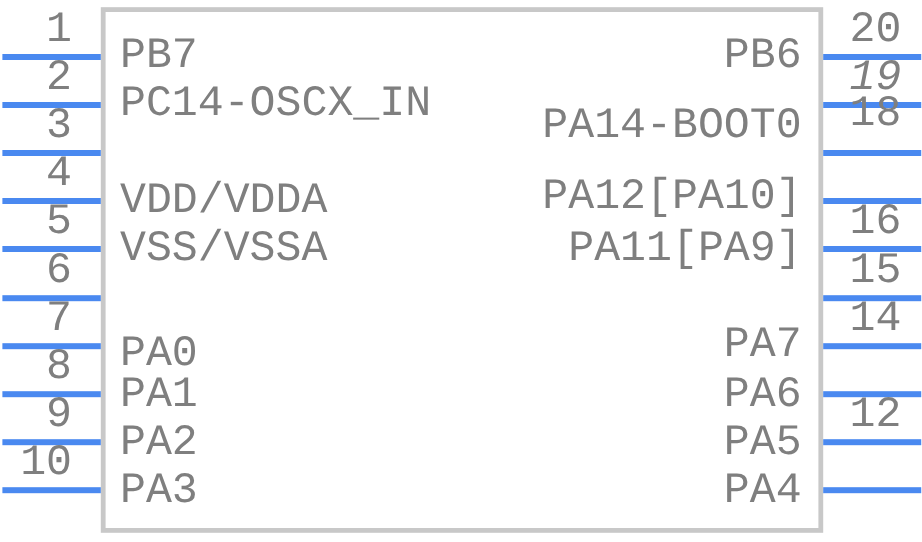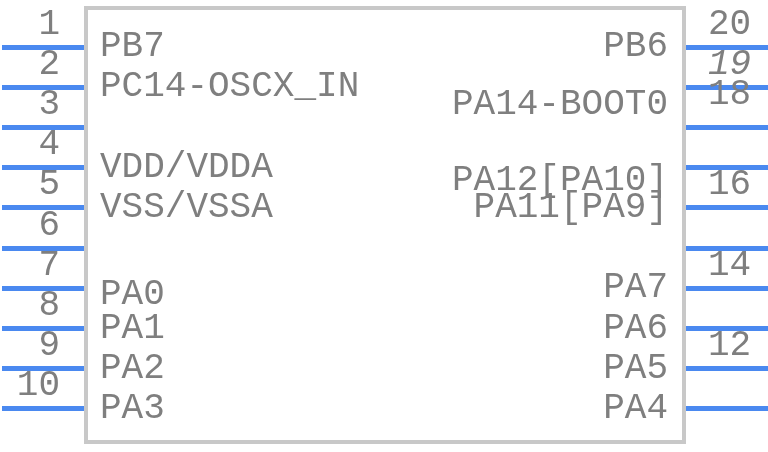--- a/index.html
+++ b/index.html
@@ -88,25 +88,26 @@
     <div class="pin-label left" style="top: 408.98px;">PA3</div>
     <div class="pin-line right" style="top: 44.5px;"></div>
     <div class="pin-number right" style="top: 42.5px;">20</div>
     <div class="pin-label right" style="top: 47px;">PB6</div>
     <div class="pin-line right" style="top: 84.72px;"></div>
     <div class="pin-number right" style="top: 82.72px; font-style: italic;">19</div>
     <div class="pin-label right" style="top: 87.22px; margin-top: 18px;">PA14-BOOT0</div>
     <div class="pin-line right" style="top: 124.94px;"></div>
     <div class="pin-number right" style="top: 113px;">18</div>
     <div class="pin-line right" style="top: 165.16px;"></div>
-    <div class="pin-label right" style="top: 181px;">PA12[PA10]</div>
+    <div class="pin-label right" style="top: 164px;">PA12[PA10]</div>
     <div class="pin-line right" style="top: 205.38px;"></div>
     <div class="pin-number right" style="top: 203.38px;">16</div>
     <div class="pin-label right" style="top: 207.88px;">PA11[PA9]</div>
     <div class="pin-line right" style="top: 245.6px;"></div>
+    <div class="pin-number right" style="top: 243.6px;">15</div>
     <div class="pin-line right" style="top: 285.82px;"></div>
     <div class="pin-number right" style="top: 283.82px;">14</div>
     <div class="pin-label right" style="top: 288.32px;">PA7</div>
     <div class="pin-line right" style="top: 326.04px;"></div>
     <div class="pin-label right" style="top: 328.54px;">PA6</div>
     <div class="pin-line right" style="top: 366.26px;"></div>
     <div class="pin-number right" style="top: 364.26px;">12</div>
     <div class="pin-label right" style="top: 368.76px;">PA5</div>
     <div class="pin-line right" style="top: 406.48px;"></div>
     <div class="pin-label right" style="top: 408.98px;">PA4</div>

